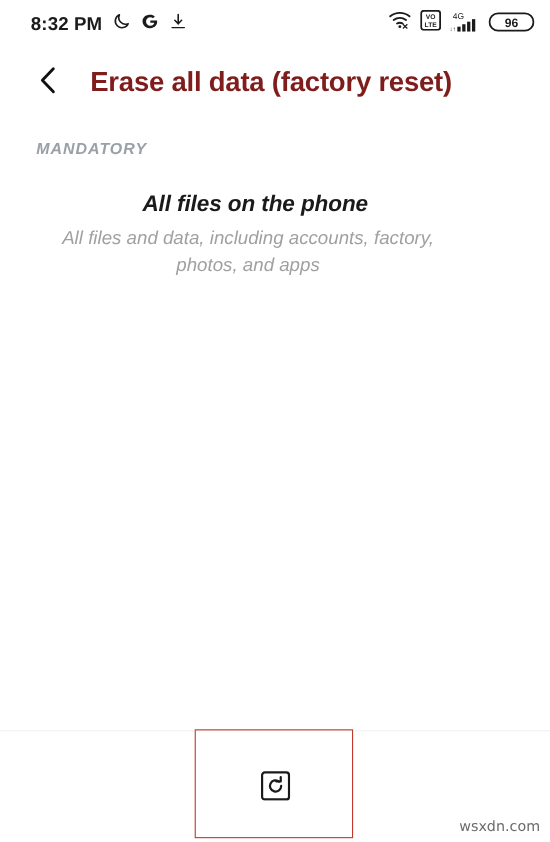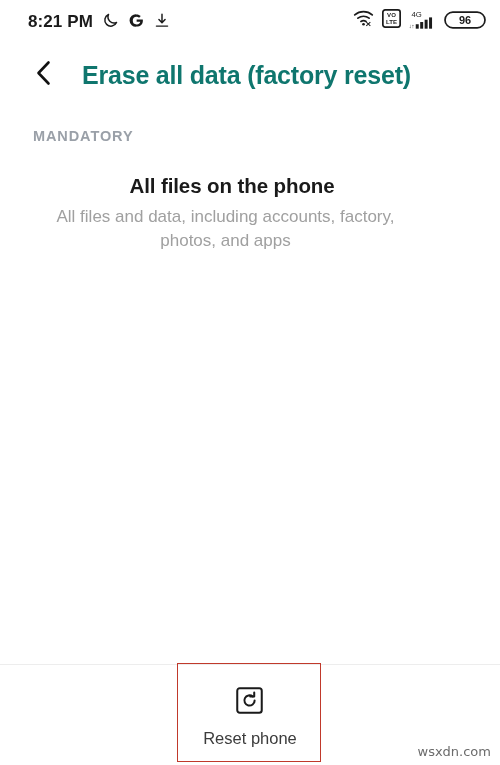--- a/index.html
+++ b/index.html
@@ -37,27 +37,27 @@
     width:500px; height:62px;
     display:flex; align-items:center;
   }
   .back-btn {
     width:52px; height:52px;
     display:flex; align-items:center; justify-content:center;
     margin-left:18px;
     cursor:pointer;
   }
   .page-title {
-    font-size:25px; font-weight:bold; color:#0f766e;
+    font-size:25px; font-weight:bold; color:#7f1d1d;
     margin-left:12px; letter-spacing:-0.2px;
     white-space:nowrap;
   }
 
   
-  .content { position:absolute; top:106px; left:0; width:464px; }
+  .content { position:absolute; top:106px; left:0; width:464px;font-style:italic; }
   .section-label {
     font-size:14.5px; font-weight:bold; color:#9aa0a8;
     letter-spacing:0.9px;
     padding:22px 0 0 33px;
   }
   .list { padding-top:30px; }
   .list-item { padding:0 33px 0 33px; margin-bottom:28px; cursor:pointer;text-align:center; }
   .item-title {
     font-size:20.5px; font-weight:bold; color:#1a1a1a;
     letter-spacing:-0.1px;
@@ -104,21 +104,21 @@
   }
 </style>
 </head>
 <body>
 
 <div id="screen">
 
   <div class="statusbar">
 
     <div class="status-left">
-      <span class="clock">8:21 PM</span>
+      <span class="clock">8:32 PM</span>
 
       <span class="sb-icon">
         <svg width="17" height="17" viewBox="0 0 24 24">
           <path d="M20.5 14.8A8.6 8.6 0 0 1 9.2 3.5a8.6 8.6 0 1 0 11.3 11.3z" fill="none" stroke="#1b1b1b" stroke-width="2.1" stroke-linejoin="round"></path>
         </svg>
       </span>
 
       <span class="sb-icon">
         <svg width="17" height="17" viewBox="0 0 24 24">
           <path d="M21 12.2c0 5-3.6 8.4-8.8 8.4A8.7 8.7 0 1 1 12.2 3.4c2.3 0 4.3.85 5.8 2.25l-2.35 2.3a5.1 5.1 0 0 0-3.45-1.35 5.45 5.45 0 1 0 0 10.9c3.35 0 4.85-2 5.1-3.8h-5.1v-3h8.65c.1.5.15 1 .15 1.5z" fill="#1b1b1b"></path>
@@ -205,21 +205,20 @@
 
   <div class="bottom-bar">
     <div class="reset-action">
       <span>
         <svg width="27" height="27" viewBox="0 0 28 28">
           <rect x="1.3" y="1.3" width="25.4" height="25.4" rx="2.6" fill="none" stroke="#1a1a1a" stroke-width="2.1"></rect>
           <path d="M19.3 14a5.3 5.3 0 1 1-1.9-4.1" fill="none" stroke="#1a1a1a" stroke-width="2.1" stroke-linecap="round"></path>
           <path d="M18.9 5.6v4.2h-4.2" fill="none" stroke="#1a1a1a" stroke-width="2.1" stroke-linecap="round" stroke-linejoin="round"></path>
         </svg>
       </span>
-      <span class="reset-label">Reset phone</span>
     </div>
   </div>
 
   <div class="highlight-box" style="border-color: rgb(192, 57, 43);"></div>
 
   <div class="watermark">wsxdn.com</div>
 
 </div>
 
 </body></html>

